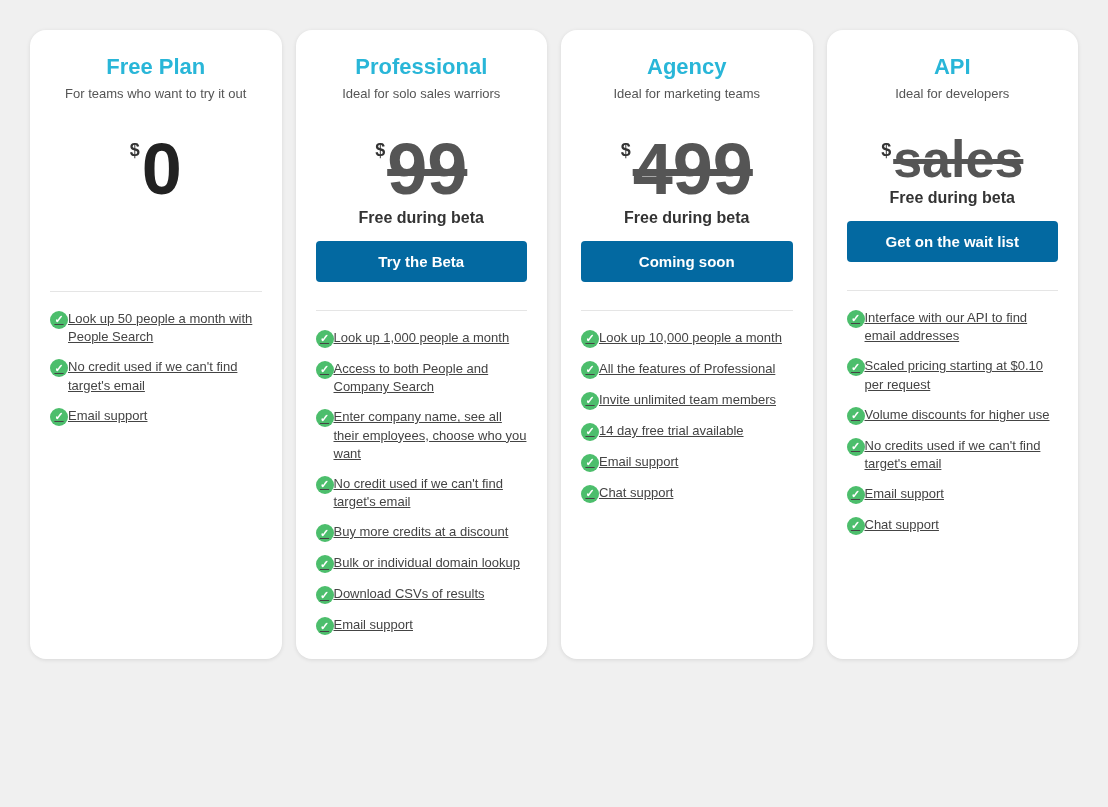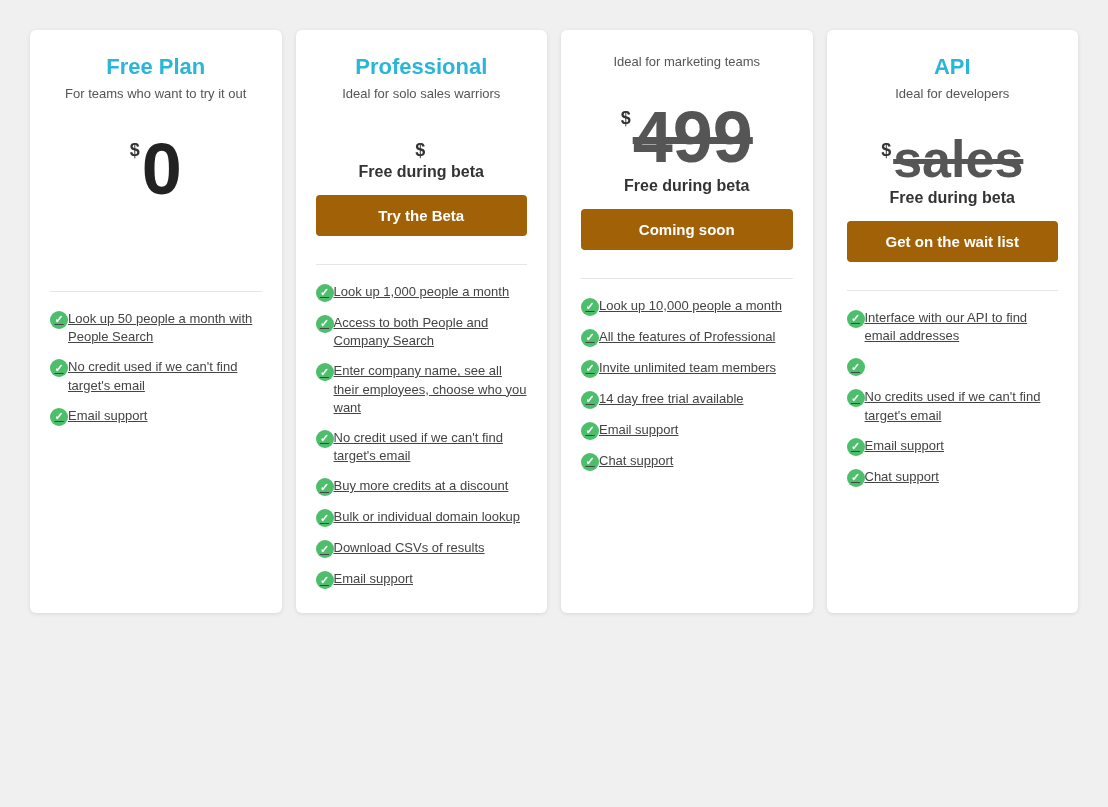--- a/index.html
+++ b/index.html
@@ -14,21 +14,21 @@
     }
     .pricing-container {
       display: flex;
       gap: 14px;
       max-width: 1068px;
       width: 100%;
       padding: 10px;
     }
     .plan-card {
       background: #fff;
-      border-radius: 6px;
+      border-radius: 16px;
       flex: 1;
       padding: 24px 20px;
       box-shadow: 0 1px 4px rgba(0,0,0,0.1);
       display: flex;
       flex-direction: column;
     }
     .plan-header {
       text-align: center;
       padding-bottom: 16px;
     }
@@ -90,21 +90,21 @@
       border: none;
       border-radius: 4px;
       font-size: 15px;
       font-weight: 600;
       cursor: pointer;
       color: #fff;
       margin-top: 14px;
       text-align: center;
     }
     .btn-blue {
-      background: #a16207;
+      background: #0369a1;
     }
     .divider {
       border: none;
       border-top: 1px solid #e5e5e5;
       margin: 18px 0;
     }
     .features-list {
       list-style: none;
       display: flex;
       flex-direction: column;
@@ -172,20 +172,21 @@
       </ul>
     </div>
     <div class="plan-card">
       <div class="plan-header">
         <div class="plan-name">Professional</div>
         <div class="plan-tagline">Ideal for solo sales warriors</div>
       </div>
       <div class="plan-price-area">
         <div class="price-main">
           <span class="price-dollar">$</span>
+          <span class="price-number strikethrough">99</span>
         </div>
         <div class="price-beta-label">Free during beta</div>
         <button class="plan-cta-btn btn-blue">Try the Beta</button>
       </div>
       <hr class="divider">
       <ul class="features-list">
         <li class="feature-item">
           <span class="check-icon"></span>
           <span>Look up 1,000 people a month</span>
         </li>
@@ -214,20 +215,21 @@
           <span>Download CSVs of results</span>
         </li>
         <li class="feature-item">
           <span class="check-icon"></span>
           <span>Email support</span>
         </li>
       </ul>
     </div>
     <div class="plan-card">
       <div class="plan-header">
+        <div class="plan-name">Agency</div>
         <div class="plan-tagline">Ideal for marketing teams</div>
       </div>
       <div class="plan-price-area">
         <div class="price-main">
           <span class="price-dollar">$</span>
           <span class="price-number strikethrough">499</span>
         </div>
         <div class="price-beta-label">Free during beta</div>
         <button class="plan-cta-btn btn-blue">Coming soon</button>
       </div>
@@ -273,20 +275,25 @@
         <button class="plan-cta-btn btn-blue">Get on the wait list</button>
       </div>
       <hr class="divider">
       <ul class="features-list">
         <li class="feature-item">
           <span class="check-icon"></span>
           <span>Interface with our API to find email addresses</span>
         </li>
         <li class="feature-item">
           <span class="check-icon"></span>
+          <span>Scaled pricing starting at $0.10 per request</span>
+        </li>
+        <li class="feature-item">
+          <span class="check-icon"></span>
+          <span>Volume discounts for higher use</span>
         </li>
         <li class="feature-item">
           <span class="check-icon"></span>
           <span>No credits used if we can't find target's email</span>
         </li>
         <li class="feature-item">
           <span class="check-icon"></span>
           <span>Email support</span>
         </li>
         <li class="feature-item">

